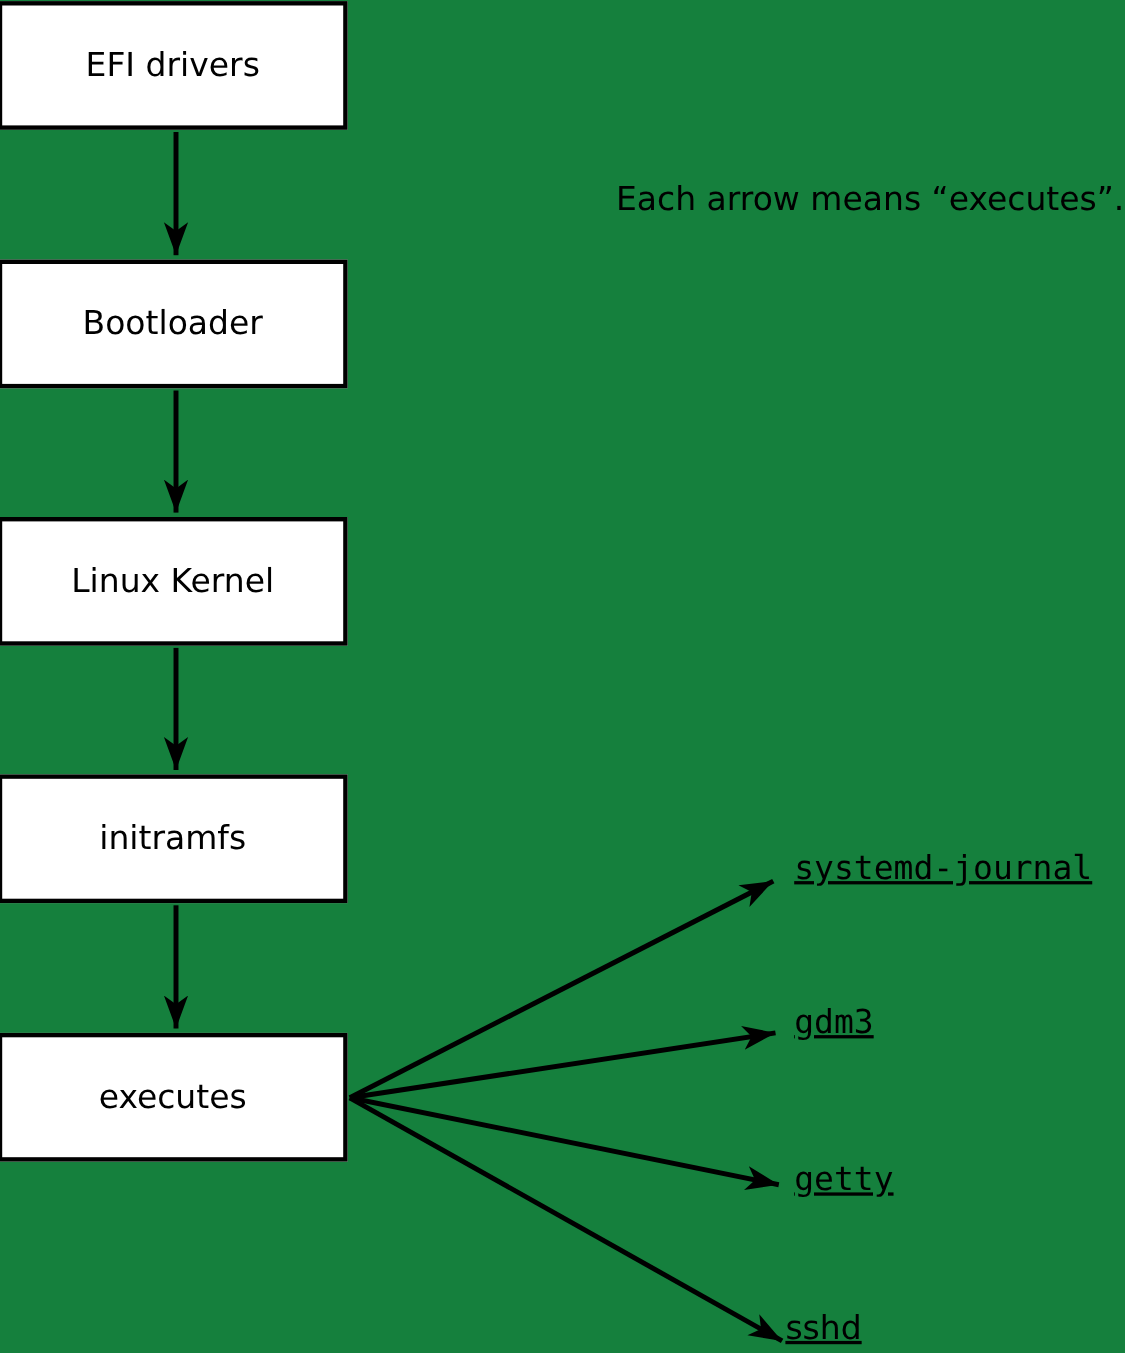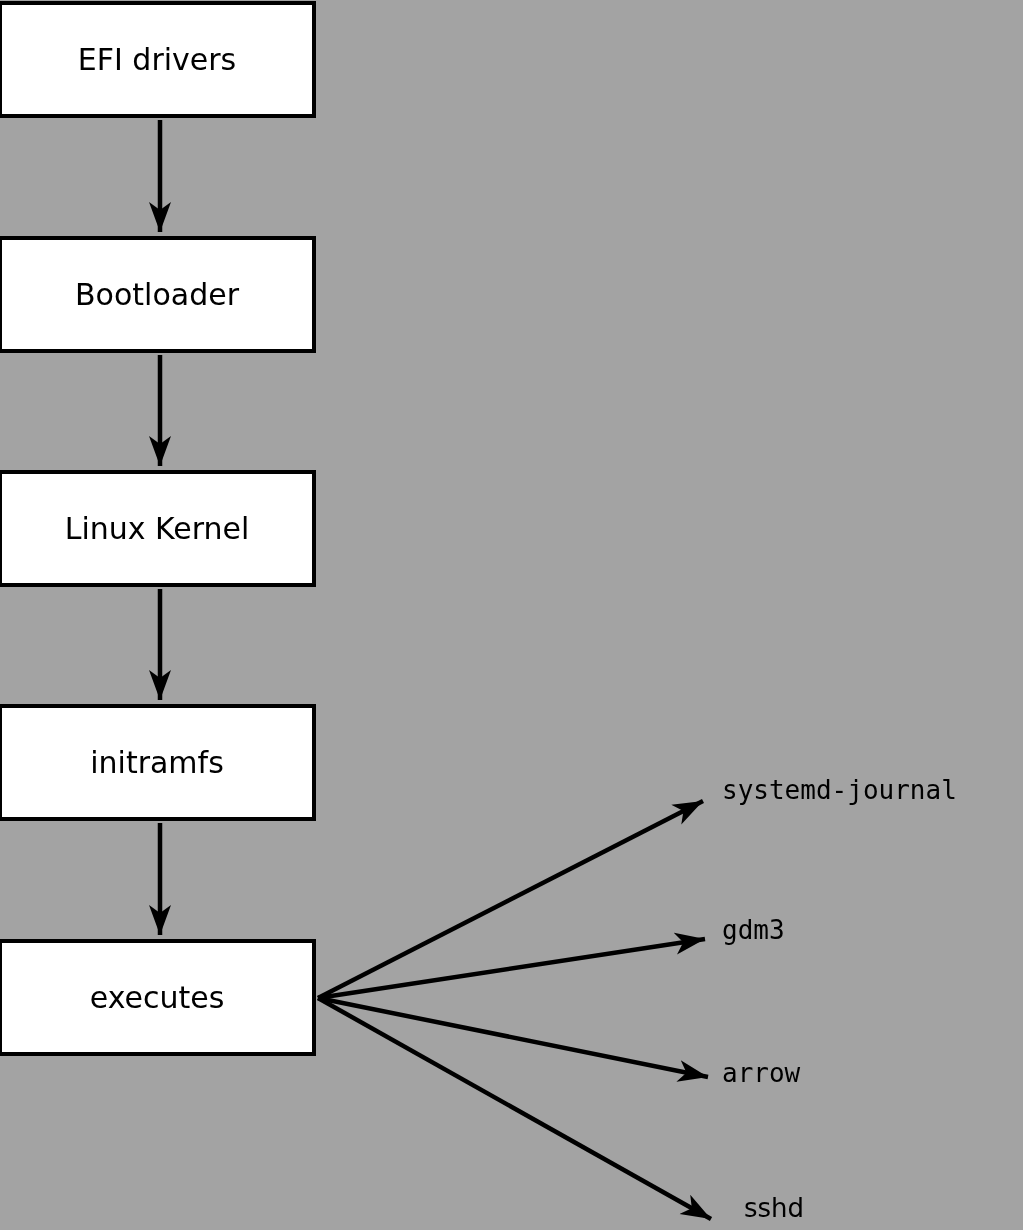--- a/index.html
+++ b/index.html
@@ -4,21 +4,21 @@
 <style>
   html, body {
     margin: 0;
     padding: 0;
     background: #ffffff;
   }
   .canvas {
     position: relative;
     width: 1023px;
     height: 1230px;
-    background: #a3a3a3;
+    background: #15803d;
     overflow: hidden;
     font-family: "DejaVu Sans", "Liberation Sans", sans-serif;
     color: #000000;
   }
   .arrow-layer {
     position: absolute;
     left: 0;
     top: 0;
     width: 1023px;
     height: 1230px;
@@ -46,29 +46,30 @@
     position: absolute;
     left: 560px;
     top: 164px;
     font-size: 30px;
     line-height: 36px;
     white-space: nowrap;
   }
   .target-label {
     position: absolute;
     font-family: "DejaVu Sans Mono", "Liberation Mono", monospace;
-    font-size: 26px;
+    font-size: 30px;
     line-height: 36px;
     white-space: nowrap;
+    text-decoration: underline;
   }
   .target-journal { left: 722px; top: 772px; }
   .target-gdm3    { left: 722px; top: 912px; text-align: center; }
   .target-getty   { left: 722px; top: 1055px; }
   .target-sshd    {
-    left: 744px; top: 1190px;
+    left: 714px; top: 1190px;
     font-family: "DejaVu Sans", "Liberation Sans", sans-serif;
   }
   svg line { stroke: #000000; stroke-width: 4.5; }
 </style>
 </head>
 <body>
 
 <div class="canvas">
 
   <svg class="arrow-layer" width="1023" height="1230" viewBox="0 0 1023 1230" aria-hidden="true">
@@ -102,22 +103,23 @@
   </div>
 
   <div class="node node-initramfs">
     <span>initramfs</span>
   </div>
 
   <div class="node node-systemd">
     <span>executes</span>
   </div>
 
+  <div class="note">Each arrow means “executes”.</div>
 
   <div class="target-label target-journal">systemd-journal</div>
 
   <div class="target-label target-gdm3">gdm3</div>
 
-  <div class="target-label target-getty">arrow</div>
+  <div class="target-label target-getty">getty</div>
 
   <div class="target-label target-sshd">sshd</div>
 
 </div>
 
 </body></html>

